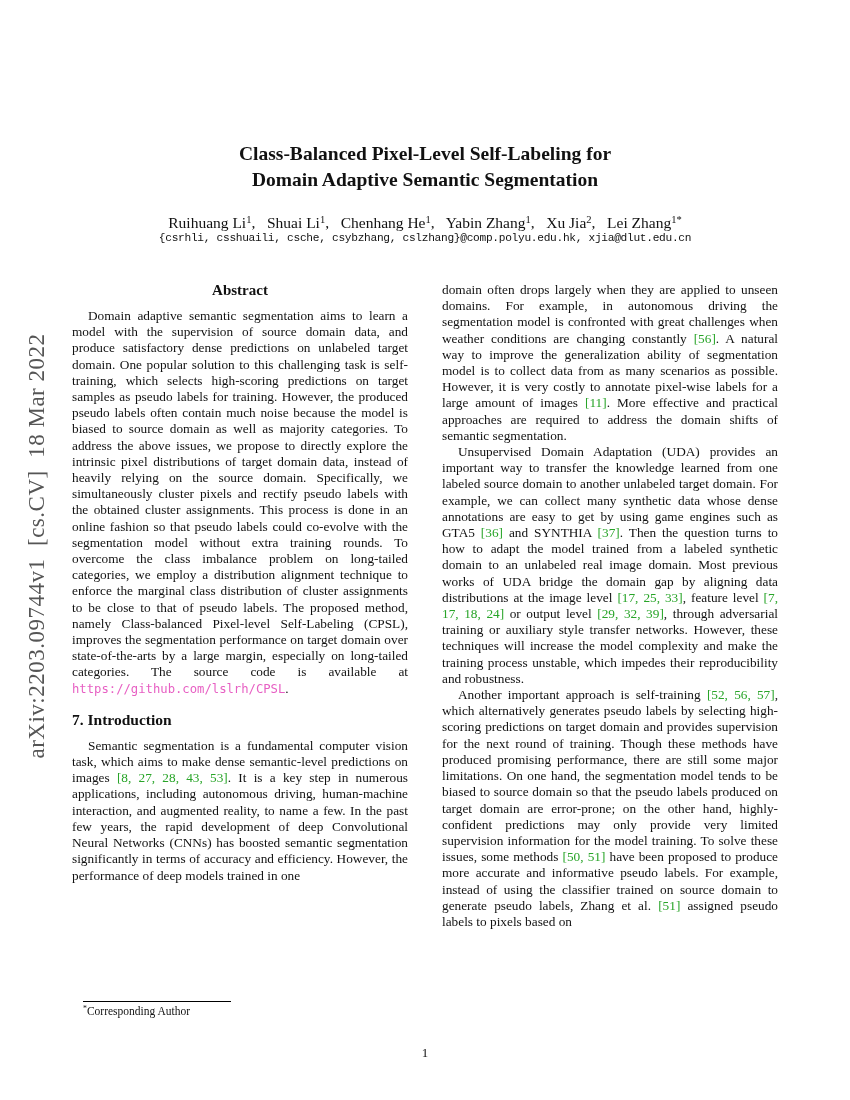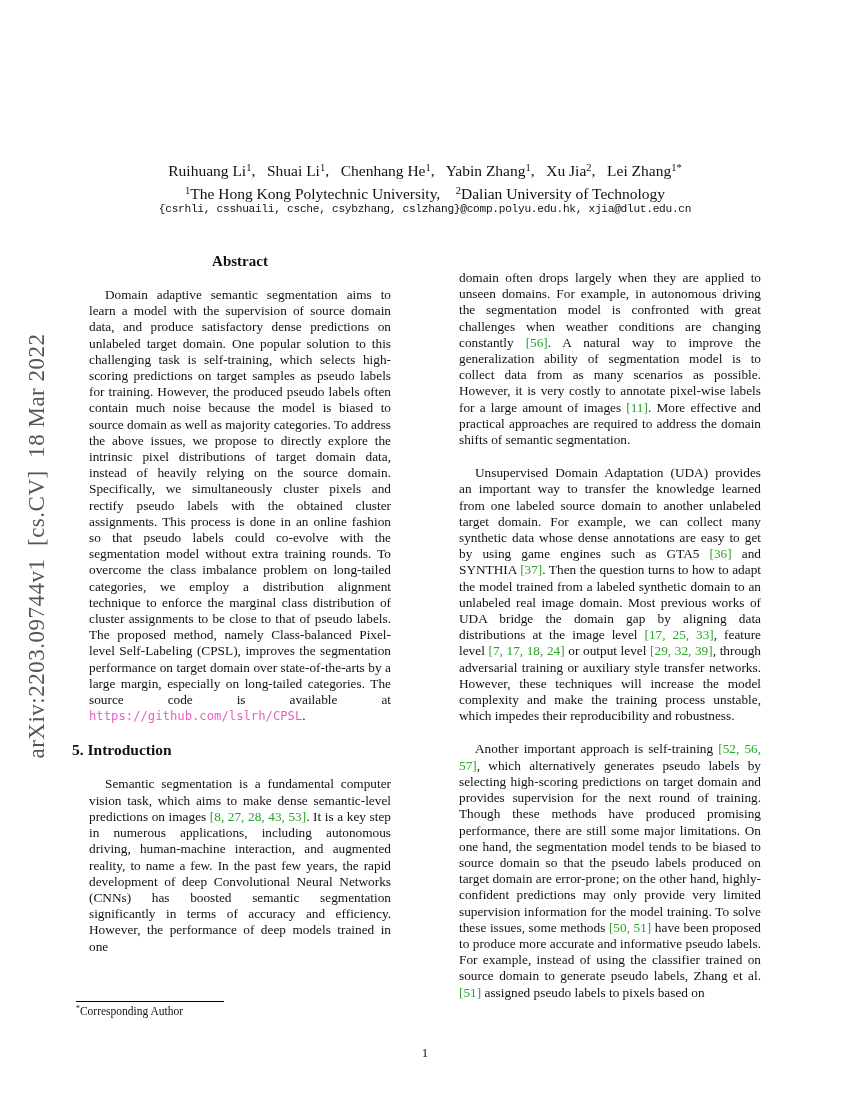--- a/index.html
+++ b/index.html
@@ -36,60 +36,63 @@
     font-family: "Liberation Mono", monospace;
     font-size: 11.2px;
     letter-spacing: -0.3px;
     text-align: center;
   }
 
   .columns { display: flex; gap: 34px; padding: 0 72px; margin-top: 38px; }
   .col { width: 340px; }
 
   .abstract-heading { font-weight: bold; font-size: 15px; text-align: center; margin-bottom: 9px; }
-  p { margin: 17px; }
+  p { margin: 0; }
   .abstract, .body {
     font-size: 13.3px;
     line-height: 16.2px;
     text-align: justify;
     hyphens: auto;
     -webkit-hyphens: auto;
   }
   .abstract { }
   .indent { text-indent: 16px; }
   .section-heading { font-size: 15.5px; font-weight: bold; margin: 14px 0 9px 0; }
 
   .seg-sup { position: relative; top: -0.45em; font-size: 68%; }
   .seg-cite { color: var(--cite, #28a428); }
   .seg-url { color: var(--url, #e75fc3); font-family: "DejaVu Sans Mono", monospace; font-size: 92%; }
   .seg-italic { }
 
-  .footnote { position: absolute; left: 76px; top: 1001px; width: 340px; font-size: 11.5px; }
+  .footnote { position: absolute; left: 83px; top: 1001px; width: 340px; font-size: 11.5px; }
   .footnote-rule { width: 148px; border-top: 1px solid #000; margin-bottom: 3px; }
 
   .page-number { position: absolute; left: 0; right: 0; bottom: 39px; text-align: center; font-size: 13px; }
 </style>
 </head>
 <body>
 
 <div class="page">
 
   <div class="arxiv-sidebar">arXiv:2203.09744v1  [cs.CV]  18 Mar 2022</div>
 
   <header class="title-block">
+    <h1 class="title">
+      <span class="title-line">Class-Balanced Pixel-Level Self-Labeling for</span>
+      <span class="title-line">Domain Adaptive Semantic Segmentation</span>
+    </h1>
     <div class="authors pre"><span>Ruihuang Li</span><span class="seg-sup">1</span><span>,   </span><span>Shuai Li</span><span class="seg-sup">1</span><span>,   </span><span>Chenhang He</span><span class="seg-sup">1</span><span>,   </span><span>Yabin Zhang</span><span class="seg-sup">1</span><span>,   </span><span>Xu Jia</span><span class="seg-sup">2</span><span>,   </span><span>Lei Zhang</span><span class="seg-sup">1*</span></div>
-    <div class="affiliations pre"><span class="seg-sup">1</span><span>The Hong Kong Polytechnic University,    </span><span class="seg-sup">2</span><span>Dalian University of Technology</span></div>
     <div class="emails">{csrhli, csshuaili, csche, csybzhang, cslzhang}@comp.polyu.edu.hk, xjia@dlut.edu.cn</div>
   </header>
 
   <div class="columns">
     <div class="col">
       <div class="abstract-heading">Abstract</div>
       <p class="abstract indent"><span>Domain adaptive semantic segmentation aims to learn a model with the supervision of source domain data, and produce satisfactory dense predictions on unlabeled target domain. One popular solution to this challenging task is self-training, which selects high-scoring predictions on target samples as pseudo labels for training. However, the produced pseudo labels often contain much noise because the model is biased to source domain as well as majority categories. To address the above issues, we propose to directly explore the intrinsic pixel distributions of target domain data, instead of heavily relying on the source domain. Specifically, we simultaneously cluster pixels and rectify pseudo labels with the obtained cluster assignments. This process is done in an online fashion so that pseudo labels could co-evolve with the segmentation model without extra training rounds. To overcome the class imbalance problem on long-tailed categories, we employ a distribution alignment technique to enforce the marginal class distribution of cluster assignments to be close to that of pseudo labels. The proposed method, namely Class-balanced Pixel-level Self-Labeling (CPSL), improves the segmentation performance on target domain over state-of-the-arts by a large margin, especially on long-tailed categories. The source code is available at </span><span class="seg-url">https://github.com/lslrh/CPSL</span><span>.</span></p>
-      <h2 class="section-heading">5. Introduction</h2>
+      <h2 class="section-heading">7. Introduction</h2>
       <p class="body indent"><span>Semantic segmentation is a fundamental computer vision task, which aims to make dense semantic-level predictions on images </span><span class="seg-cite">[8, 27, 28, 43, 53]</span><span>. It is a key step in numerous applications, including autonomous driving, human-machine interaction, and augmented reality, to name a few. In the past few years, the rapid development of deep Convolutional Neural Networks (CNNs) has boosted semantic segmentation significantly in terms of accuracy and efficiency. However, the performance of deep models trained in one</span></p>
     </div>
     <div class="col">
       <p class="body"><span>domain often drops largely when they are applied to unseen domains. For example, in autonomous driving the segmentation model is confronted with great challenges when weather conditions are changing constantly </span><span class="seg-cite">[56]</span><span>. A natural way to improve the generalization ability of segmentation model is to collect data from as many scenarios as possible. However, it is very costly to annotate pixel-wise labels for a large amount of images  </span><span class="seg-cite">[11]</span><span>. More effective and practical approaches are required to address the domain shifts of semantic segmentation.</span></p>
       <p class="body indent"><span>Unsupervised Domain Adaptation (UDA) provides an important way to transfer the knowledge learned from one labeled source domain to another unlabeled target domain. For example, we can collect many synthetic data whose dense annotations are easy to get by using game engines such as GTA5 </span><span class="seg-cite">[36]</span><span> and SYNTHIA </span><span class="seg-cite">[37]</span><span>. Then the question turns to how to adapt the model trained from a labeled synthetic domain to an unlabeled real image domain. Most previous works of UDA bridge the domain gap by aligning data distributions at the image level </span><span class="seg-cite">[17, 25, 33]</span><span>, feature level </span><span class="seg-cite">[7, 17, 18, 24]</span><span> or output level </span><span class="seg-cite">[29, 32, 39]</span><span>, through adversarial training or auxiliary style transfer networks. However, these techniques will increase the model complexity and make the training process unstable, which impedes their reproducibility and robustness.</span></p>
       <p class="body indent"><span>Another important approach is self-training </span><span class="seg-cite">[52, 56, 57]</span><span>, which alternatively generates pseudo labels by selecting high-scoring predictions on target domain and provides supervision for the next round of training. Though these methods have produced promising performance, there are still some major limitations. On one hand, the segmentation model tends to be biased to source domain so that the pseudo labels produced on target domain are error-prone; on the other hand, highly-confident predictions may only provide very limited supervision information for the model training. To solve these issues, some methods </span><span class="seg-cite">[50, 51]</span><span> have been proposed to produce more accurate and informative pseudo labels. For example, instead of using the classifier trained on source domain to generate pseudo labels, Zhang </span><span class="seg-italic">et al.</span><span> </span><span class="seg-cite">[51]</span><span> assigned pseudo labels to pixels based on</span></p>
     </div>
   </div>
 
   <div class="footnote">

